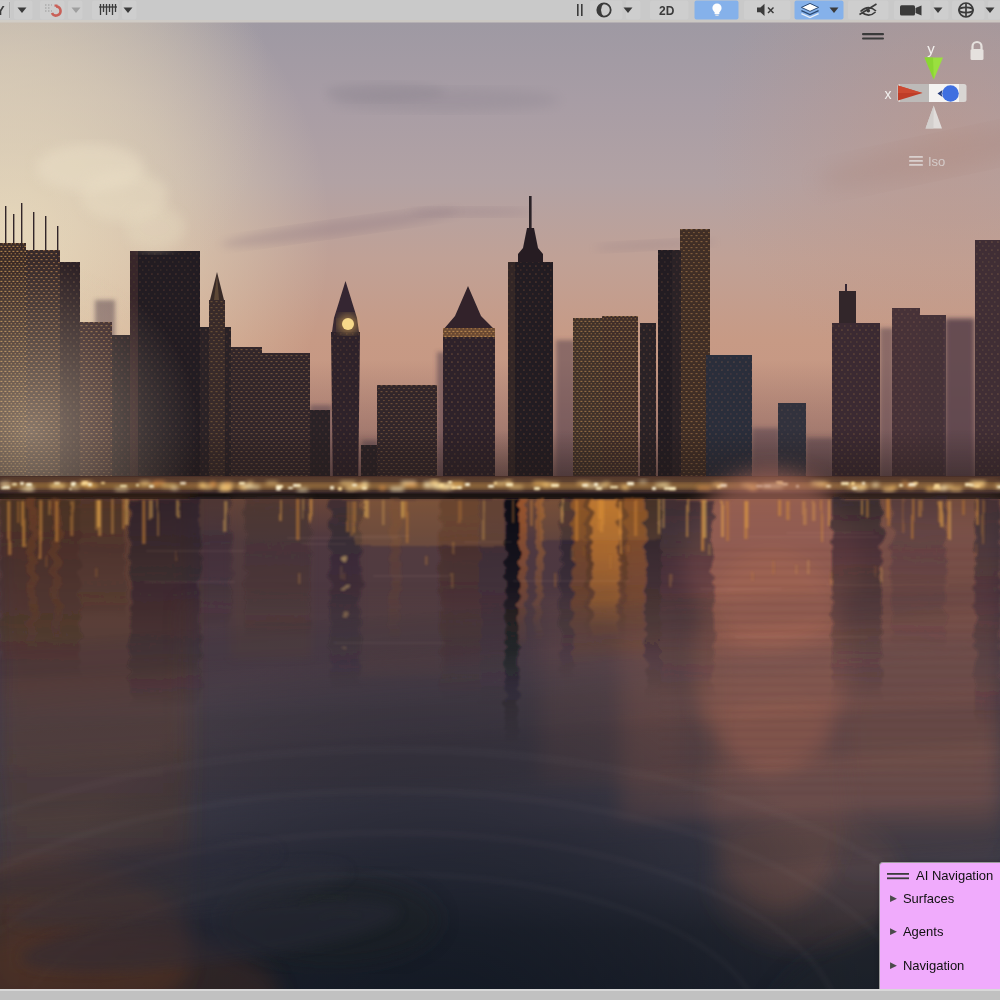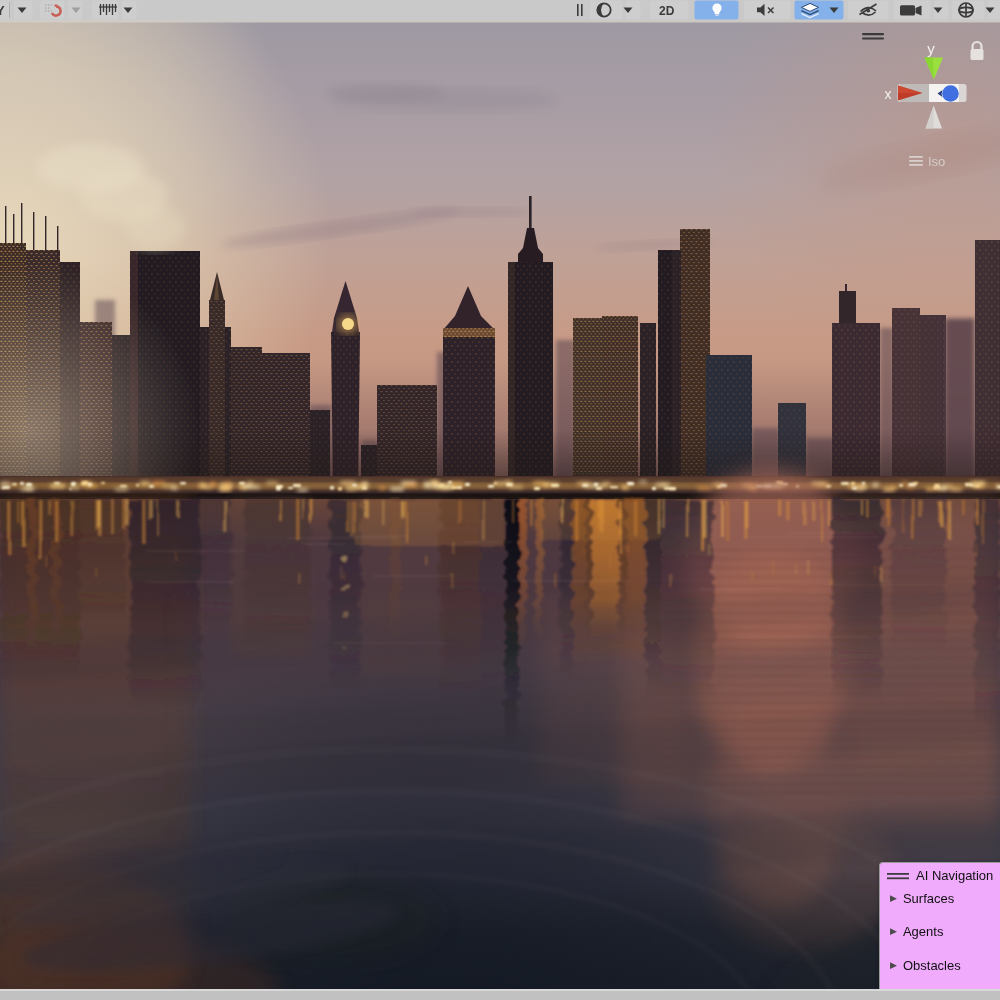--- a/index.html
+++ b/index.html
@@ -828,16 +828,16 @@
  <div class="row" style="top:28px">
         <span class="tri">▶</span>
         <span>Surfaces</span>
       </div>
  <div class="row" style="top:61px">
         <span class="tri">▶</span>
         <span>Agents</span>
       </div>
  <div class="row" style="top:95px">
         <span class="tri">▶</span>
-        <span>Obstacles</span>
+        <span>Navigation</span>
       </div>
 </div>
 <div id="bottombar"></div>
 </div>
 </body></html>

